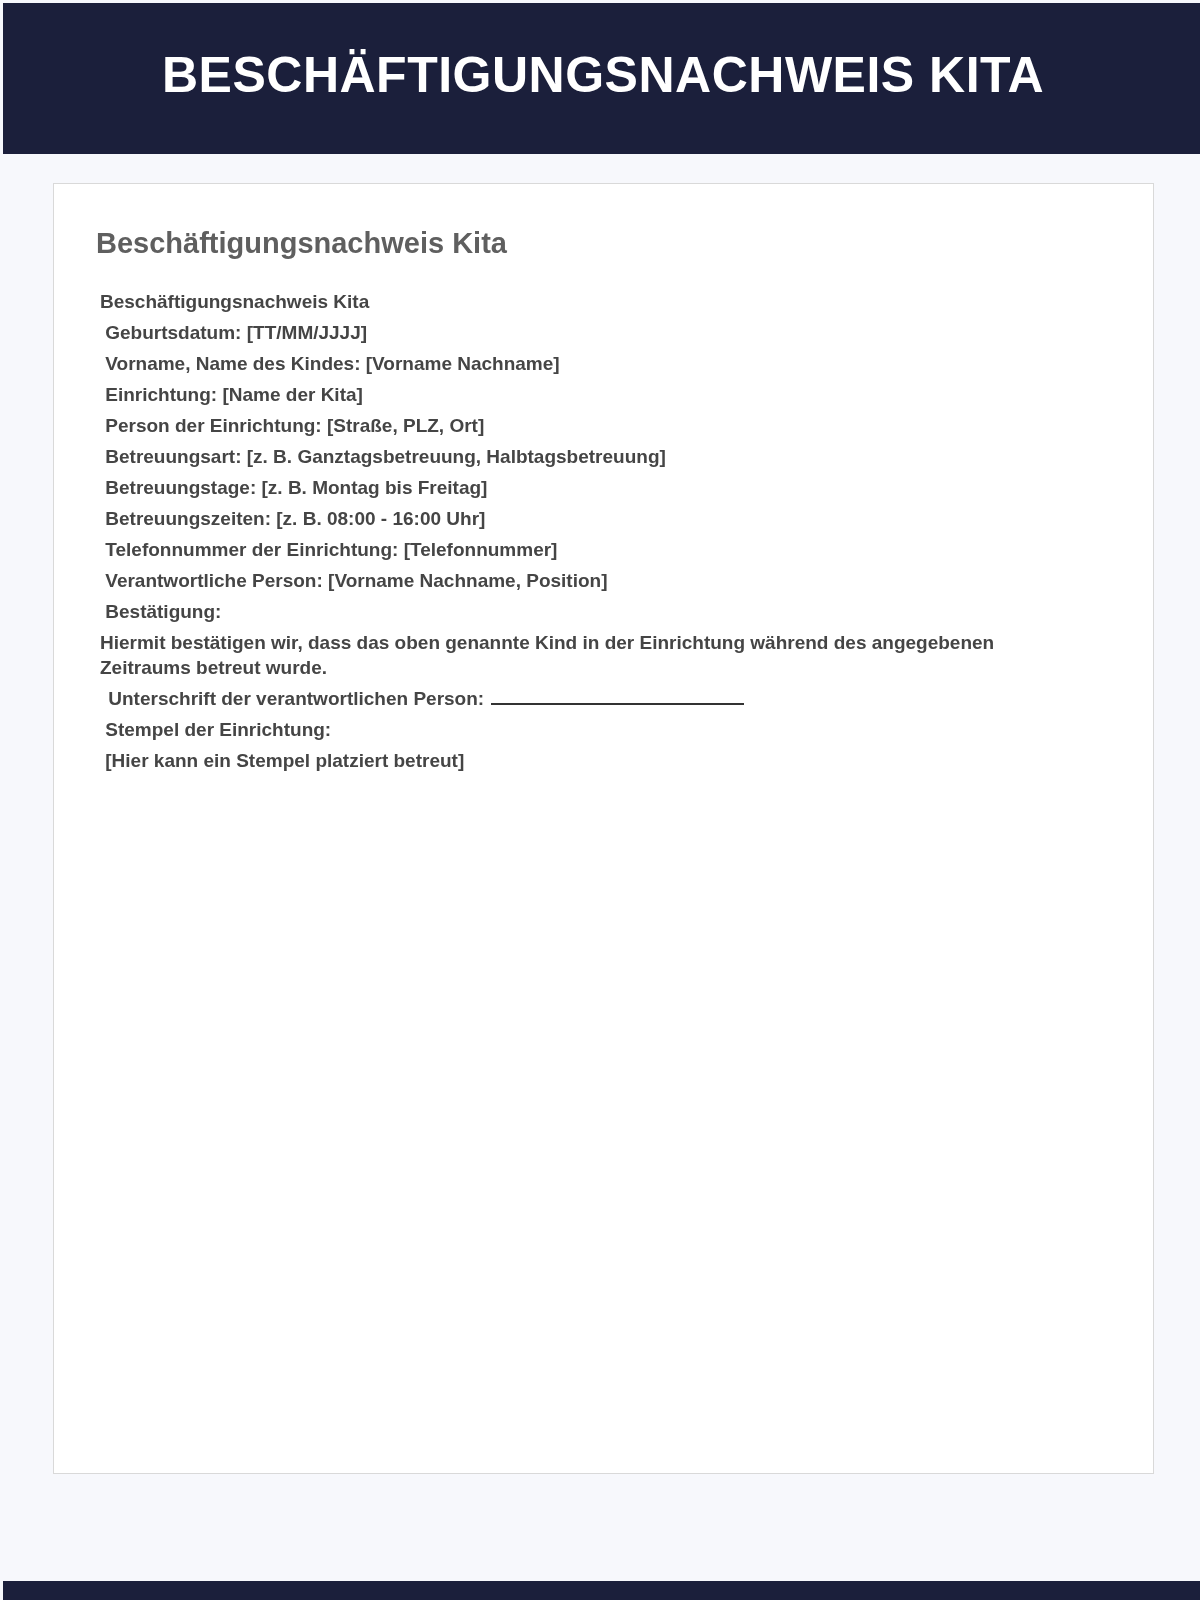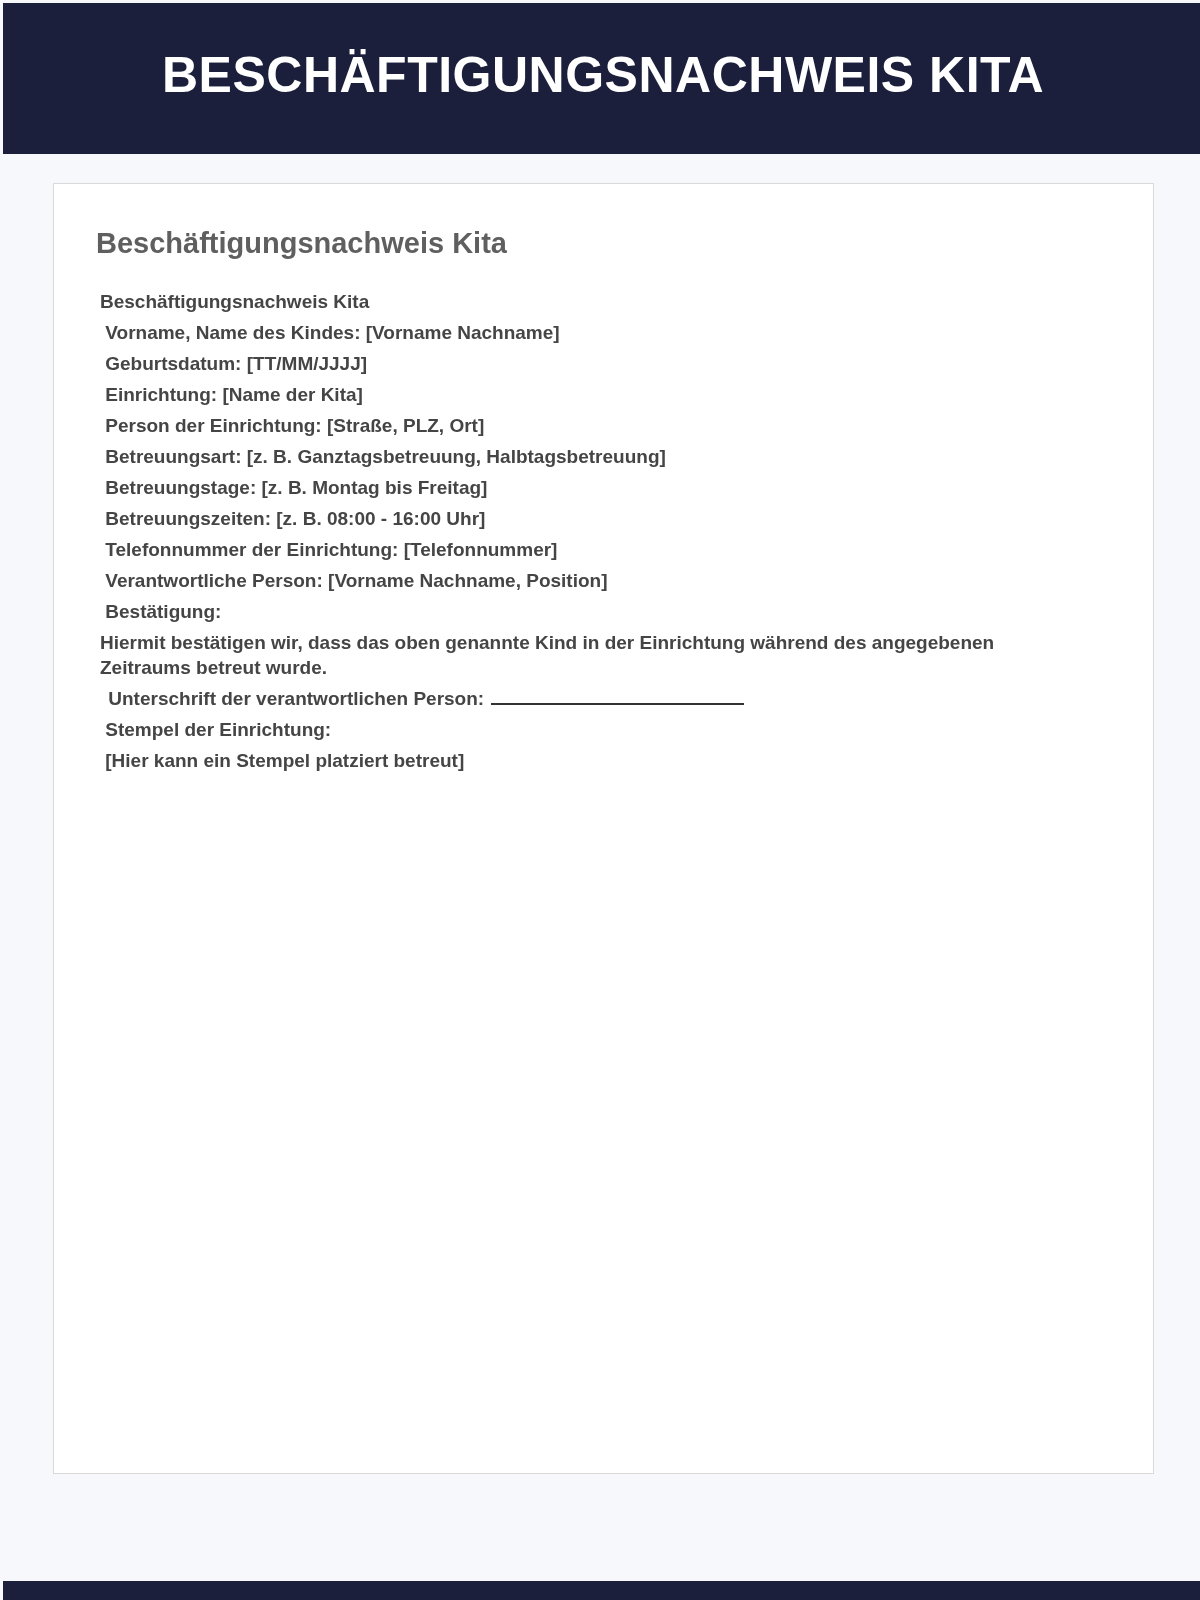--- a/index.html
+++ b/index.html
@@ -47,22 +47,22 @@
 <body>
 
 <div class="header">
   <h1>BESCHÄFTIGUNGSNACHWEIS KITA</h1>
 </div>
 
 <div class="card">
   <h2>Beschäftigungsnachweis Kita</h2>
   <div class="body-text">
     <div class="line">Beschäftigungsnachweis Kita</div>
+    <div class="line"> Geburtsdatum: [TT/MM/JJJJ]</div>
     <div class="line"> Vorname, Name des Kindes: [Vorname Nachname]</div>
-    <div class="line"> Geburtsdatum: [TT/MM/JJJJ]</div>
     <div class="line"> Einrichtung: [Name der Kita]</div>
     <div class="line"> Person der Einrichtung: [Straße, PLZ, Ort]</div>
     <div class="line"> Betreuungsart: [z. B. Ganztagsbetreuung, Halbtagsbetreuung]</div>
     <div class="line"> Betreuungstage: [z. B. Montag bis Freitag]</div>
     <div class="line"> Betreuungszeiten: [z. B. 08:00 - 16:00 Uhr]</div>
     <div class="line"> Telefonnummer der Einrichtung: [Telefonnummer]</div>
     <div class="line"> Verantwortliche Person: [Vorname Nachname, Position]</div>
     <div class="line"> Bestätigung:</div>
     <div class="para">Hiermit bestätigen wir, dass das oben genannte Kind in der Einrichtung während des angegebenen Zeitraums betreut wurde.</div>
     <div class="line"><span> Unterschrift der verantwortlichen Person:</span><span class="sig-line"></span></div>

